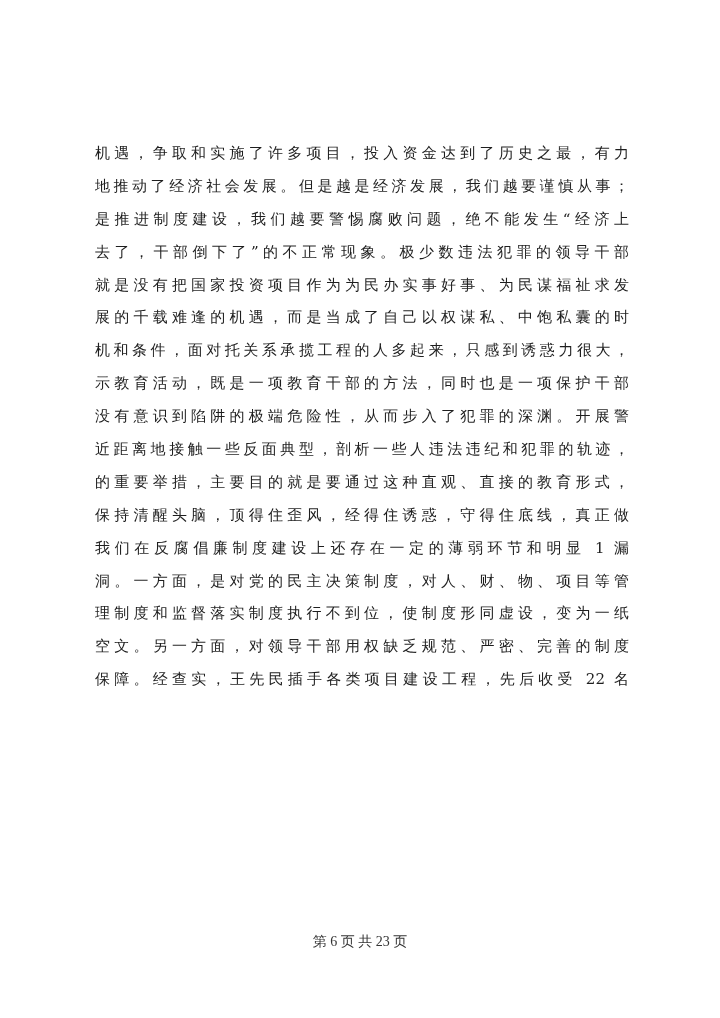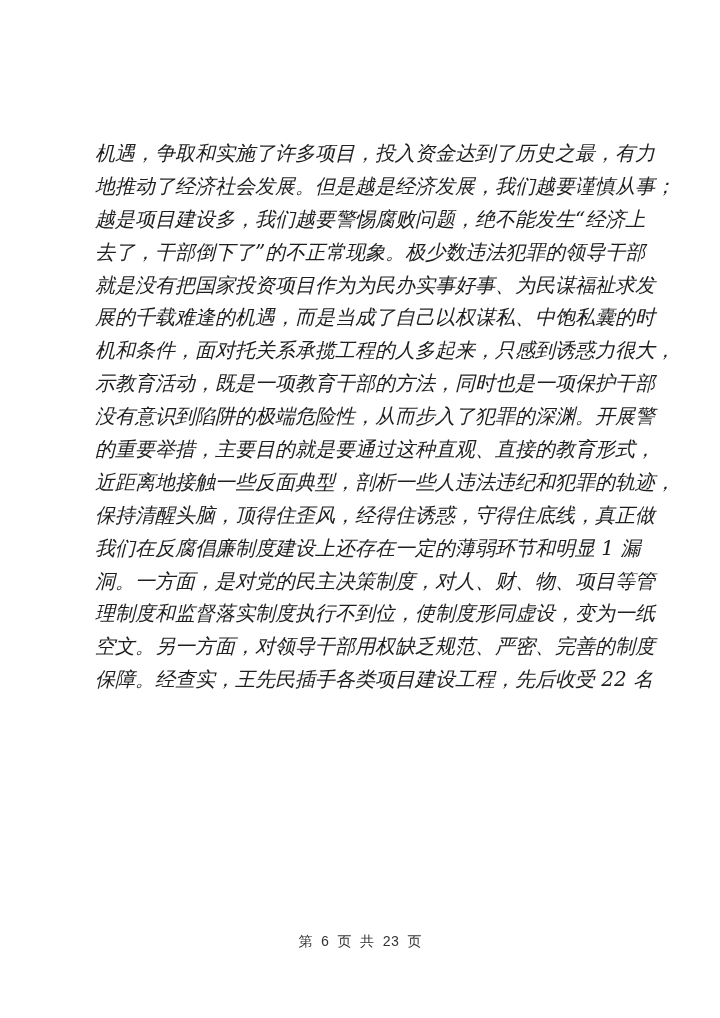--- a/index.html
+++ b/index.html
@@ -25,62 +25,61 @@
   .body-text {
     position: absolute;
     left: 95px;
     top: 137px;
     width: 534px;
   }
   .line {
     display: block;
     height: 32.9px;
     line-height: 32.9px;
-    font-size: 20px;
+    font-size: 15px;
     white-space: nowrap;
     text-align: justify;
     text-align-last: justify;
     letter-spacing: 0;
     color: #1e1e1e;
-    font-style: italic;
   }
   .line.last {
     text-align-last: left;
   }
   .line.indent {
     padding-left: 39px;
   }
   .footer {
     position: absolute;
     top: 933px;
     left: 0;
     width: 720px;
     text-align: center;
     font-size: 14px;
     color: #333333;
-    font-family: Liberation Mono, monospace;
+    font-family: Liberation Serif, serif;
   }
 </style>
 </head>
 <body>
 
 <div class="page">
   <div class="body-text">
 
     <span class="line">机遇，争取和实施了许多项目，投入资金达到了历史之最，有力</span>
     <span class="line">地推动了经济社会发展。但是越是经济发展，我们越要谨慎从事；</span>
-    <span class="line">越是项目建设多，我们越要警惕腐败问题，绝不能发生“经济上</span>
+    <span class="line">是推进制度建设，我们越要警惕腐败问题，绝不能发生“经济上</span>
     <span class="line">去了，干部倒下了”的不正常现象。极少数违法犯罪的领导干部</span>
     <span class="line">就是没有把国家投资项目作为为民办实事好事、为民谋福祉求发</span>
     <span class="line">展的千载难逢的机遇，而是当成了自己以权谋私、中饱私囊的时</span>
     <span class="line">机和条件，面对托关系承揽工程的人多起来，只感到诱惑力很大，</span>
     <span class="line">示教育活动，既是一项教育干部的方法，同时也是一项保护干部</span>
     <span class="line">没有意识到陷阱的极端危险性，从而步入了犯罪的深渊。开展警</span>
+    <span class="line">近距离地接触一些反面典型，剖析一些人违法违纪和犯罪的轨迹，</span>
     <span class="line">的重要举措，主要目的就是要通过这种直观、直接的教育形式，</span>
-    <span class="line">近距离地接触一些反面典型，剖析一些人违法违纪和犯罪的轨迹，</span>
     <span class="line">保持清醒头脑，顶得住歪风，经得住诱惑，守得住底线，真正做</span>
 
     <span class="line">我们在反腐倡廉制度建设上还存在一定的薄弱环节和明显 1 漏</span>
     <span class="line">洞。一方面，是对党的民主决策制度，对人、财、物、项目等管</span>
     <span class="line">理制度和监督落实制度执行不到位，使制度形同虚设，变为一纸</span>
     <span class="line">空文。另一方面，对领导干部用权缺乏规范、严密、完善的制度</span>
     <span class="line">保障。经查实，王先民插手各类项目建设工程，先后收受 22 名</span>
   </div>
 
   <div class="footer">

